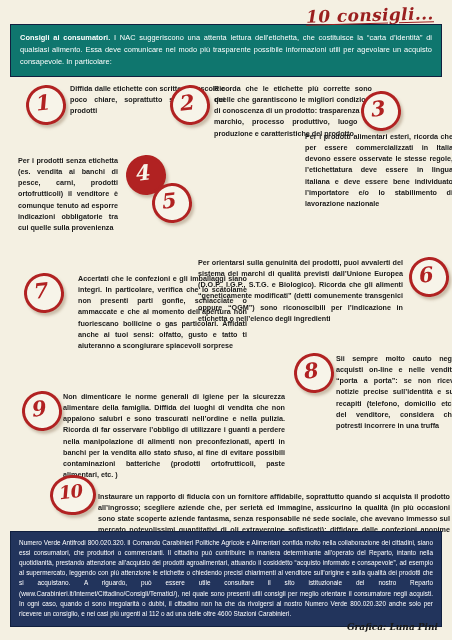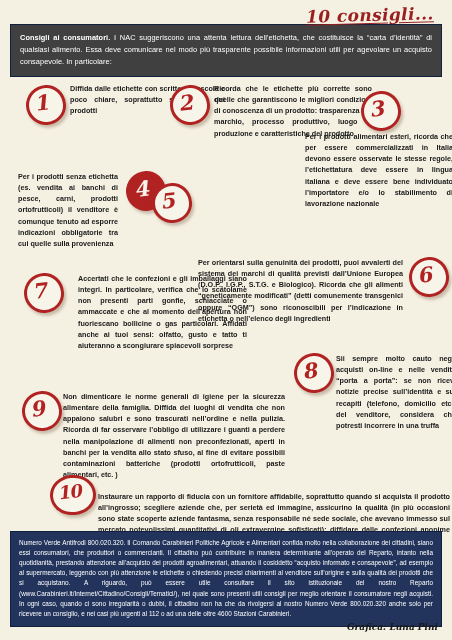--- a/index.html
+++ b/index.html
@@ -35,21 +35,21 @@
     letter-spacing:.4px;
     text-decoration:underline;
     text-underline-offset:2px;
     line-height:1;
     transform:rotate(-1.6deg);
     white-space:nowrap;
   }
 
   
   .intro-box{
-    background:#404040;
+    background:#0f766e;
     color:#ffffff;
     border:1px solid #11203f;
     padding:7px 9px 8px 9px;
     font-size:7.4px;
     line-height:1.62;
     text-align:justify;
     letter-spacing:.05px;
   }
   .intro-box b{font-weight:bold;}
 
@@ -116,21 +116,21 @@
   
   #tip1{left:14px;  top:2px;   width:205px;}
   #tip1 .txt{width:155px;margin-left:6px;}
 
   #tip2{left:158px; top:2px;   width:205px;}
   #tip2 .txt{width:158px;margin-left:6px;}
 
   #tip3{left:294px; top:8px;   width:150px;flex-direction:column;align-items:center;}
   #tip3 .txt{width:148px;margin-top:2px;}
 
-  #tip4{left:8px;   top:88px;  width:210px;}
+  #tip4{left:8px;   top:72px;  width:210px;}
   #tip4 .txt{width:100px;margin-right:6px;margin-top:2px;}
 
   #tip5{left:140px; top:100px; width:190px;}
   #tip5 .txt{width:140px;margin-right:4px;margin-top:2px;}
 
   #tip6{left:188px; top:174px; width:260px;}
   #tip6 .txt{width:205px;margin-right:4px;margin-top:2px;}
 
   #tip7{left:12px;  top:190px; width:225px;}
   #tip7 .txt{width:180px;margin-left:16px;margin-top:2px;}

